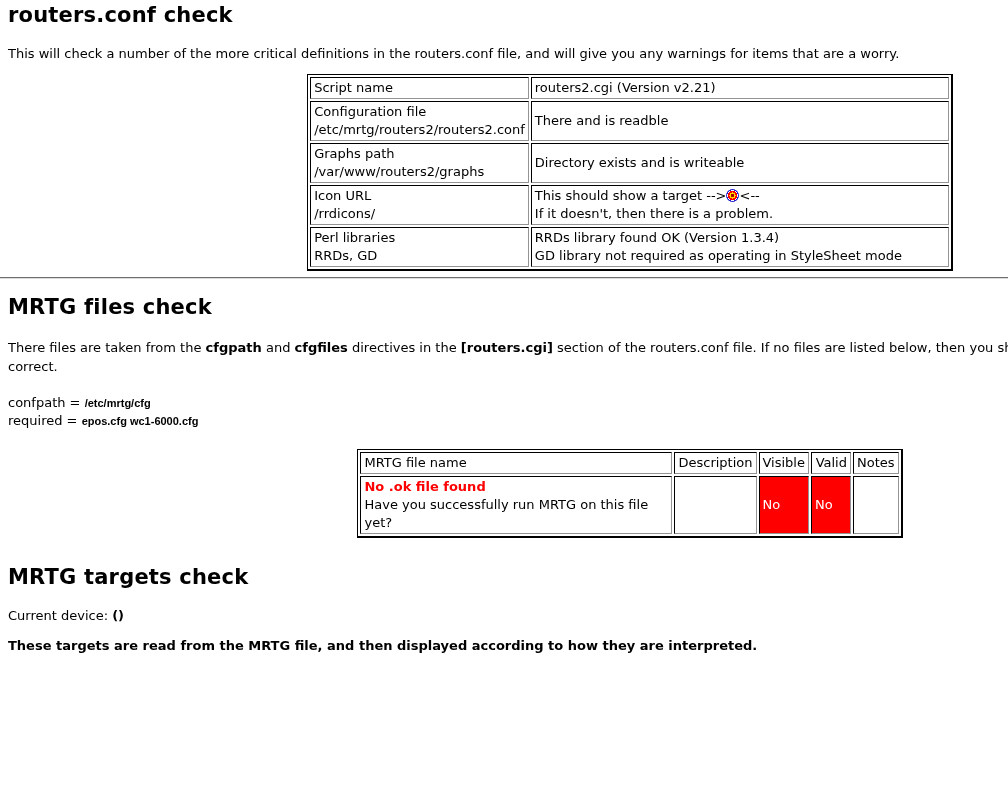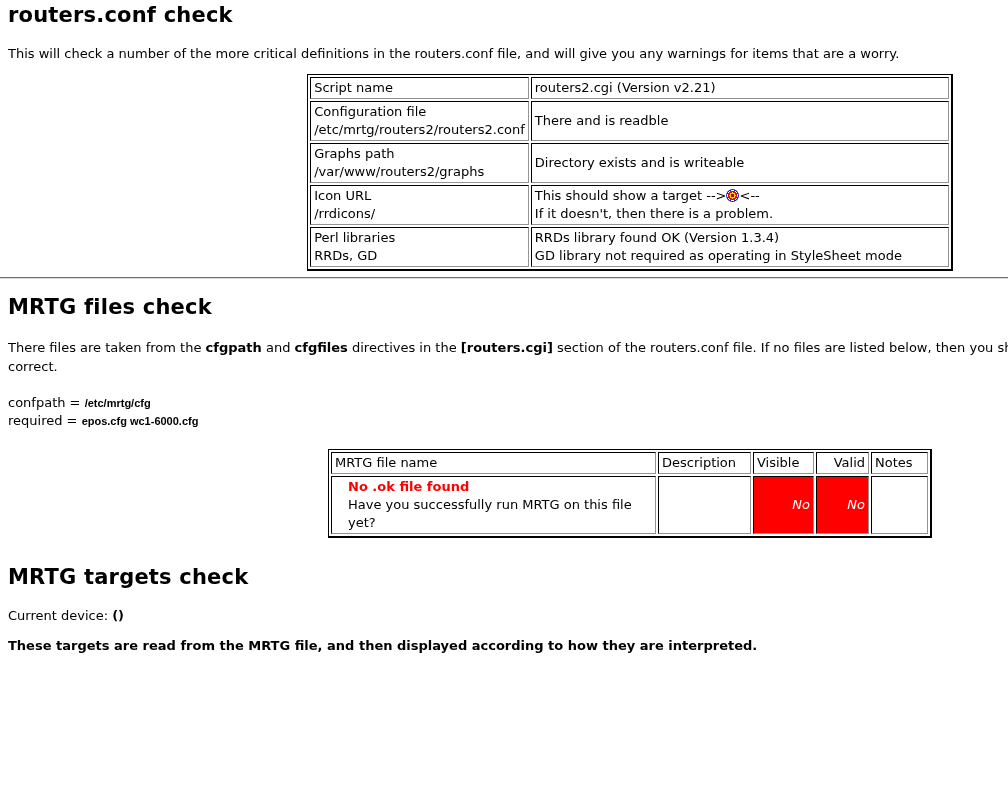--- a/index.html
+++ b/index.html
@@ -61,24 +61,23 @@
   #conf-table { margin-top: 0; }
 
   #files-table { margin-top: 19px; }
   #files-table td.name-col  { width: 304px; }
   #files-table td.desc-col  { width: 72px; }
   #files-table td.vis-col   { width: 40px; text-align: left; }
   #files-table td.valid-col { width: 32px; text-align: right; }
   #files-table td.notes-col { width: 36px; }
   #files-table td.flag-no {
     color: #fff;
-    text-align: right;
-    font-style: italic;
+    text-align: left;
   }
-  #files-table tr.data-row td { height: 48px; padding-left: 16px; }
+  #files-table tr.data-row td { height: 48px; }
   .warn-title { font-weight: bold; }
 
   .current-device { margin: 0 8px 15px 8px; }
   .targets-desc { font-weight: bold; margin: 0 8px 0 8px; }
   #targets-wrap { margin-bottom: 0; }
 
   .icon-box {
     display: inline-block;
     width: 13px;
     height: 13px;

